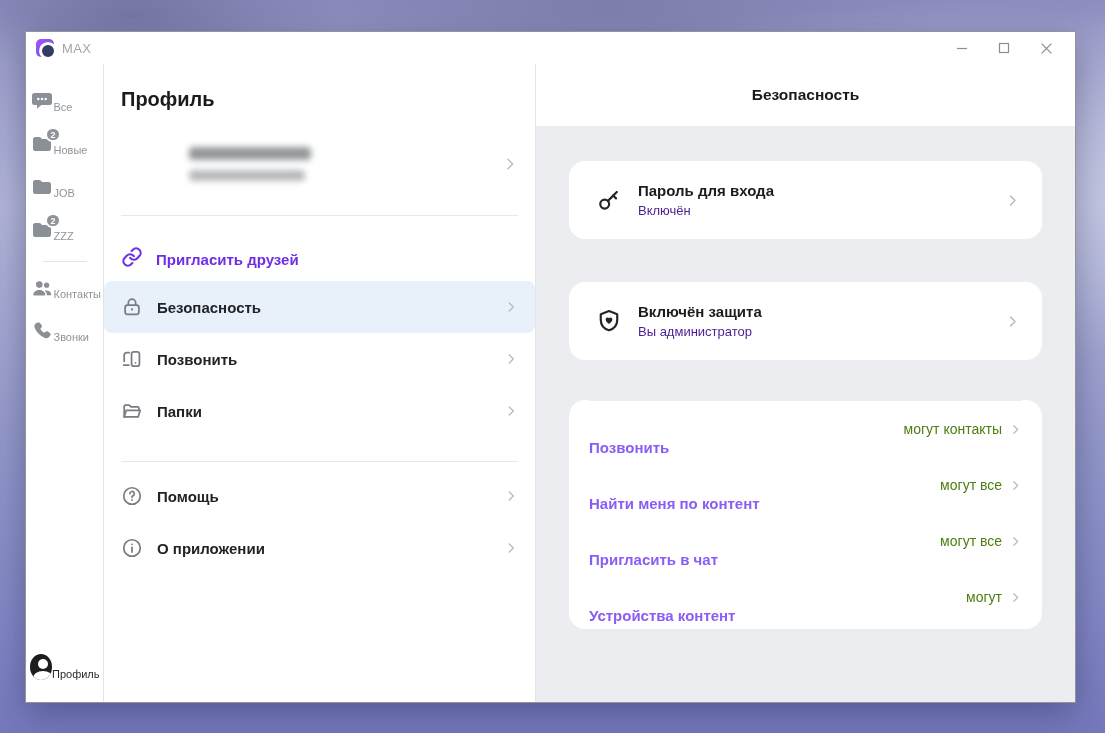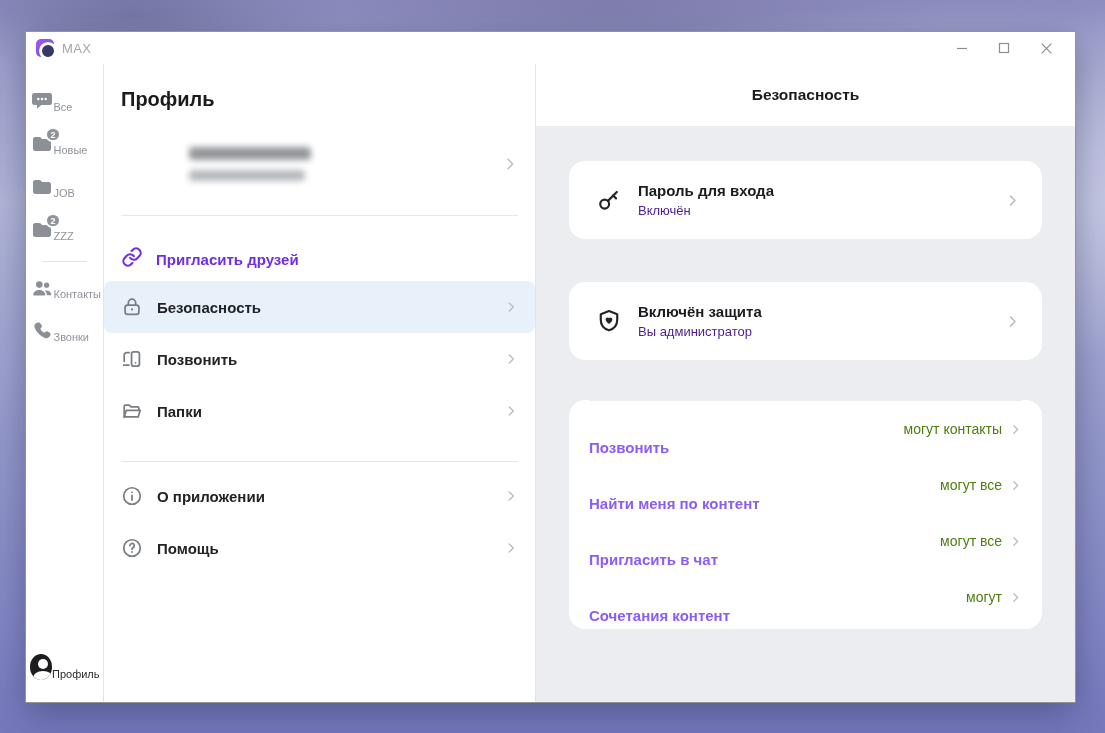--- a/index.html
+++ b/index.html
@@ -281,41 +281,41 @@
         <div class="menu-gap"></div>
 
 
 
         <div class="menu-divider"></div>
 
         <div class="menu-item">
           <span class="menu-icon">
             <svg width="22" height="22" viewBox="0 0 24 24" fill="none" stroke="currentColor" stroke-width="1.9" stroke-linecap="round">
                 <circle cx="12" cy="12" r="9"></circle>
-                <path d="M12 11.2v5.2"></path>
-                <circle cx="12" cy="8" r="1" fill="currentColor" stroke="none"></circle>
-              </svg>
-          </span>
-          <span class="menu-label">О приложении</span>
+                <path d="M9.7 9.4a2.4 2.4 0 1 1 3.5 2.2c-.8.4-1.2 1-1.2 1.8"></path>
+                <circle cx="12" cy="16.4" r="1" fill="currentColor" stroke="none"></circle>
+              </svg>
+          </span>
+          <span class="menu-label">Помощь</span>
           <span class="row-chevron">
               <svg viewBox="0 0 24 24" width="14" height="14">
                 <polyline points="9 5 16 12 9 19" fill="none" stroke="currentColor" stroke-width="2.4" stroke-linecap="round" stroke-linejoin="round"></polyline>
               </svg>
             </span>
         </div>
 
         <div class="menu-item">
           <span class="menu-icon">
             <svg width="22" height="22" viewBox="0 0 24 24" fill="none" stroke="currentColor" stroke-width="1.9" stroke-linecap="round">
                 <circle cx="12" cy="12" r="9"></circle>
-                <path d="M9.7 9.4a2.4 2.4 0 1 1 3.5 2.2c-.8.4-1.2 1-1.2 1.8"></path>
-                <circle cx="12" cy="16.4" r="1" fill="currentColor" stroke="none"></circle>
-              </svg>
-          </span>
-          <span class="menu-label">Помощь</span>
+                <path d="M12 11.2v5.2"></path>
+                <circle cx="12" cy="8" r="1" fill="currentColor" stroke="none"></circle>
+              </svg>
+          </span>
+          <span class="menu-label">О приложении</span>
           <span class="row-chevron">
               <svg viewBox="0 0 24 24" width="14" height="14">
                 <polyline points="9 5 16 12 9 19" fill="none" stroke="currentColor" stroke-width="2.4" stroke-linecap="round" stroke-linejoin="round"></polyline>
               </svg>
             </span>
         </div>
 
       </div>
     </div>
 
@@ -396,21 +396,21 @@
             <span class="priv-label">Пригласить в чат</span>
             <span class="priv-value">могут все</span>
             <span class="row-chevron">
                 <svg viewBox="0 0 24 24" width="13" height="13">
                   <polyline points="9 5 16 12 9 19" fill="none" stroke="currentColor" stroke-width="2.4" stroke-linecap="round" stroke-linejoin="round"></polyline>
                 </svg>
               </span>
           </div>
 
           <div class="priv-row">
-            <span class="priv-label">Сочетания контент</span>
+            <span class="priv-label">Устройства контент</span>
             <span class="priv-value">могут</span>
             <span class="row-chevron">
                 <svg viewBox="0 0 24 24" width="13" height="13">
                   <polyline points="9 5 16 12 9 19" fill="none" stroke="currentColor" stroke-width="2.4" stroke-linecap="round" stroke-linejoin="round"></polyline>
                 </svg>
               </span>
           </div>
 
         </div>
       </div>

